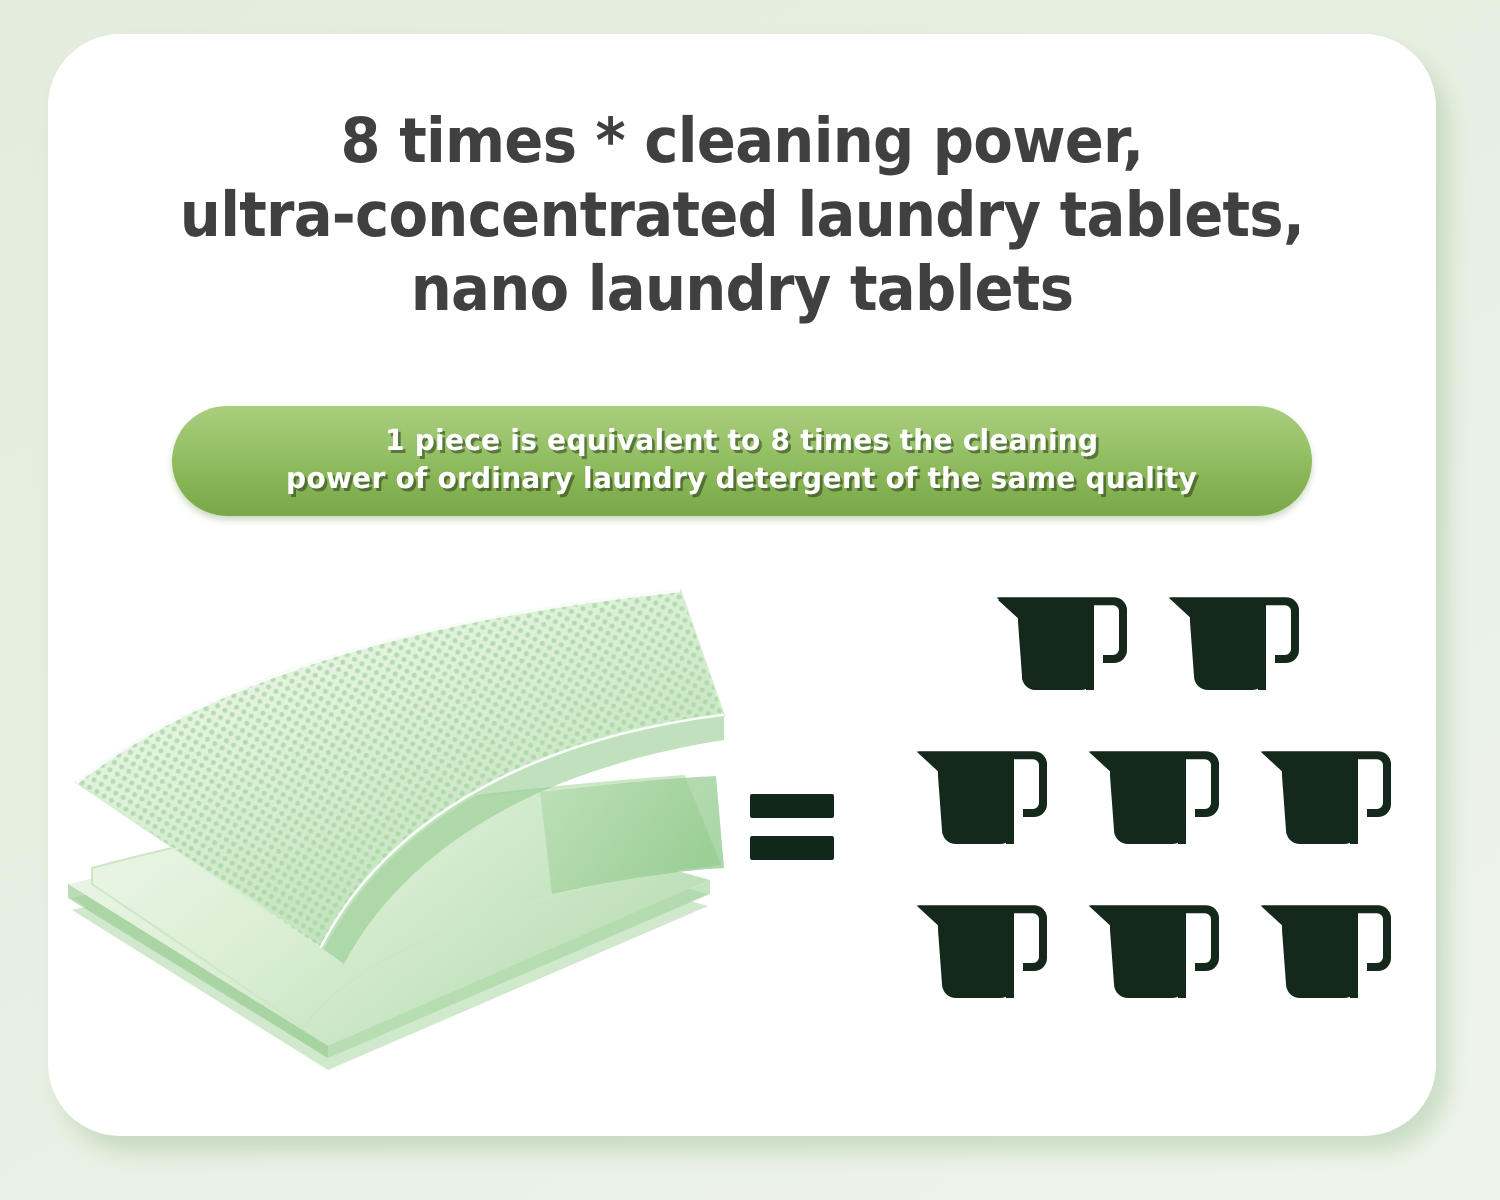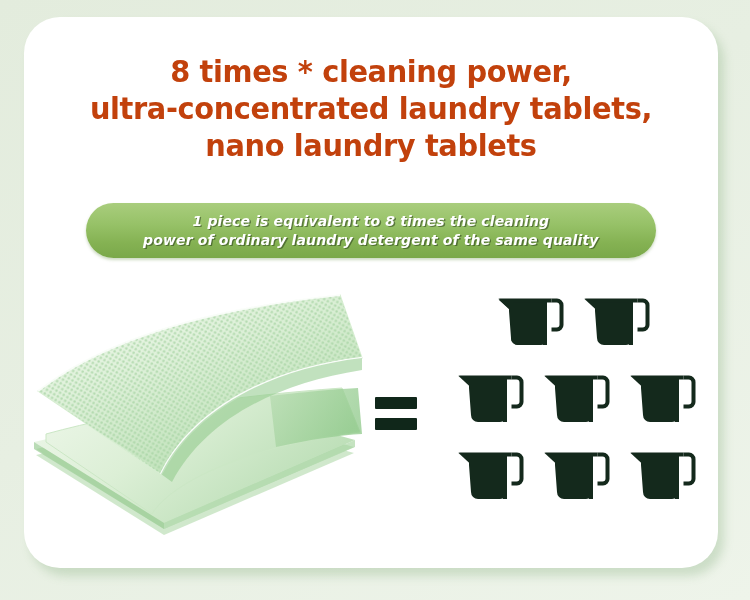--- a/index.html
+++ b/index.html
@@ -33,21 +33,21 @@
     box-shadow: 6px 8px 10px rgba(120, 165, 110, 0.28);
   }
 
   
   .title-block {
     position: absolute;
     left: 0;
     top: 36px;
     width: 694px;
     text-align: center;
-    color: #c2410c;
+    color: #404040;
   }
   .title-line {
     font-family: "DejaVu Sans", sans-serif;
     font-size: 31px;
     line-height: 37px;
     font-weight: 700;
     letter-spacing: -0.4px;
     white-space: nowrap;
     transform: scaleX(0.93);
     transform-origin: center center;
@@ -60,21 +60,20 @@
     top: 186px;
     width: 570px;
     height: 55px;
     border-radius: 28px;
     background: linear-gradient(180deg, #a9cd7d 0%, #97c268 38%, #85b253 72%, #7aa84a 100%);
     box-shadow: 0 2px 3px rgba(110, 150, 80, 0.35);
     display: flex;
     flex-direction: column;
     align-items: center;
     justify-content: center;
-    font-style: italic;
   }
   .banner-line {
     font-family: "DejaVu Sans", sans-serif;
     font-size: 14.5px;
     line-height: 19px;
     font-weight: 700;
     color: #ffffff;
     white-space: nowrap;
     text-shadow: 1.4px 1.4px 0 rgba(40, 60, 25, 0.55);
     letter-spacing: 0.1px;

